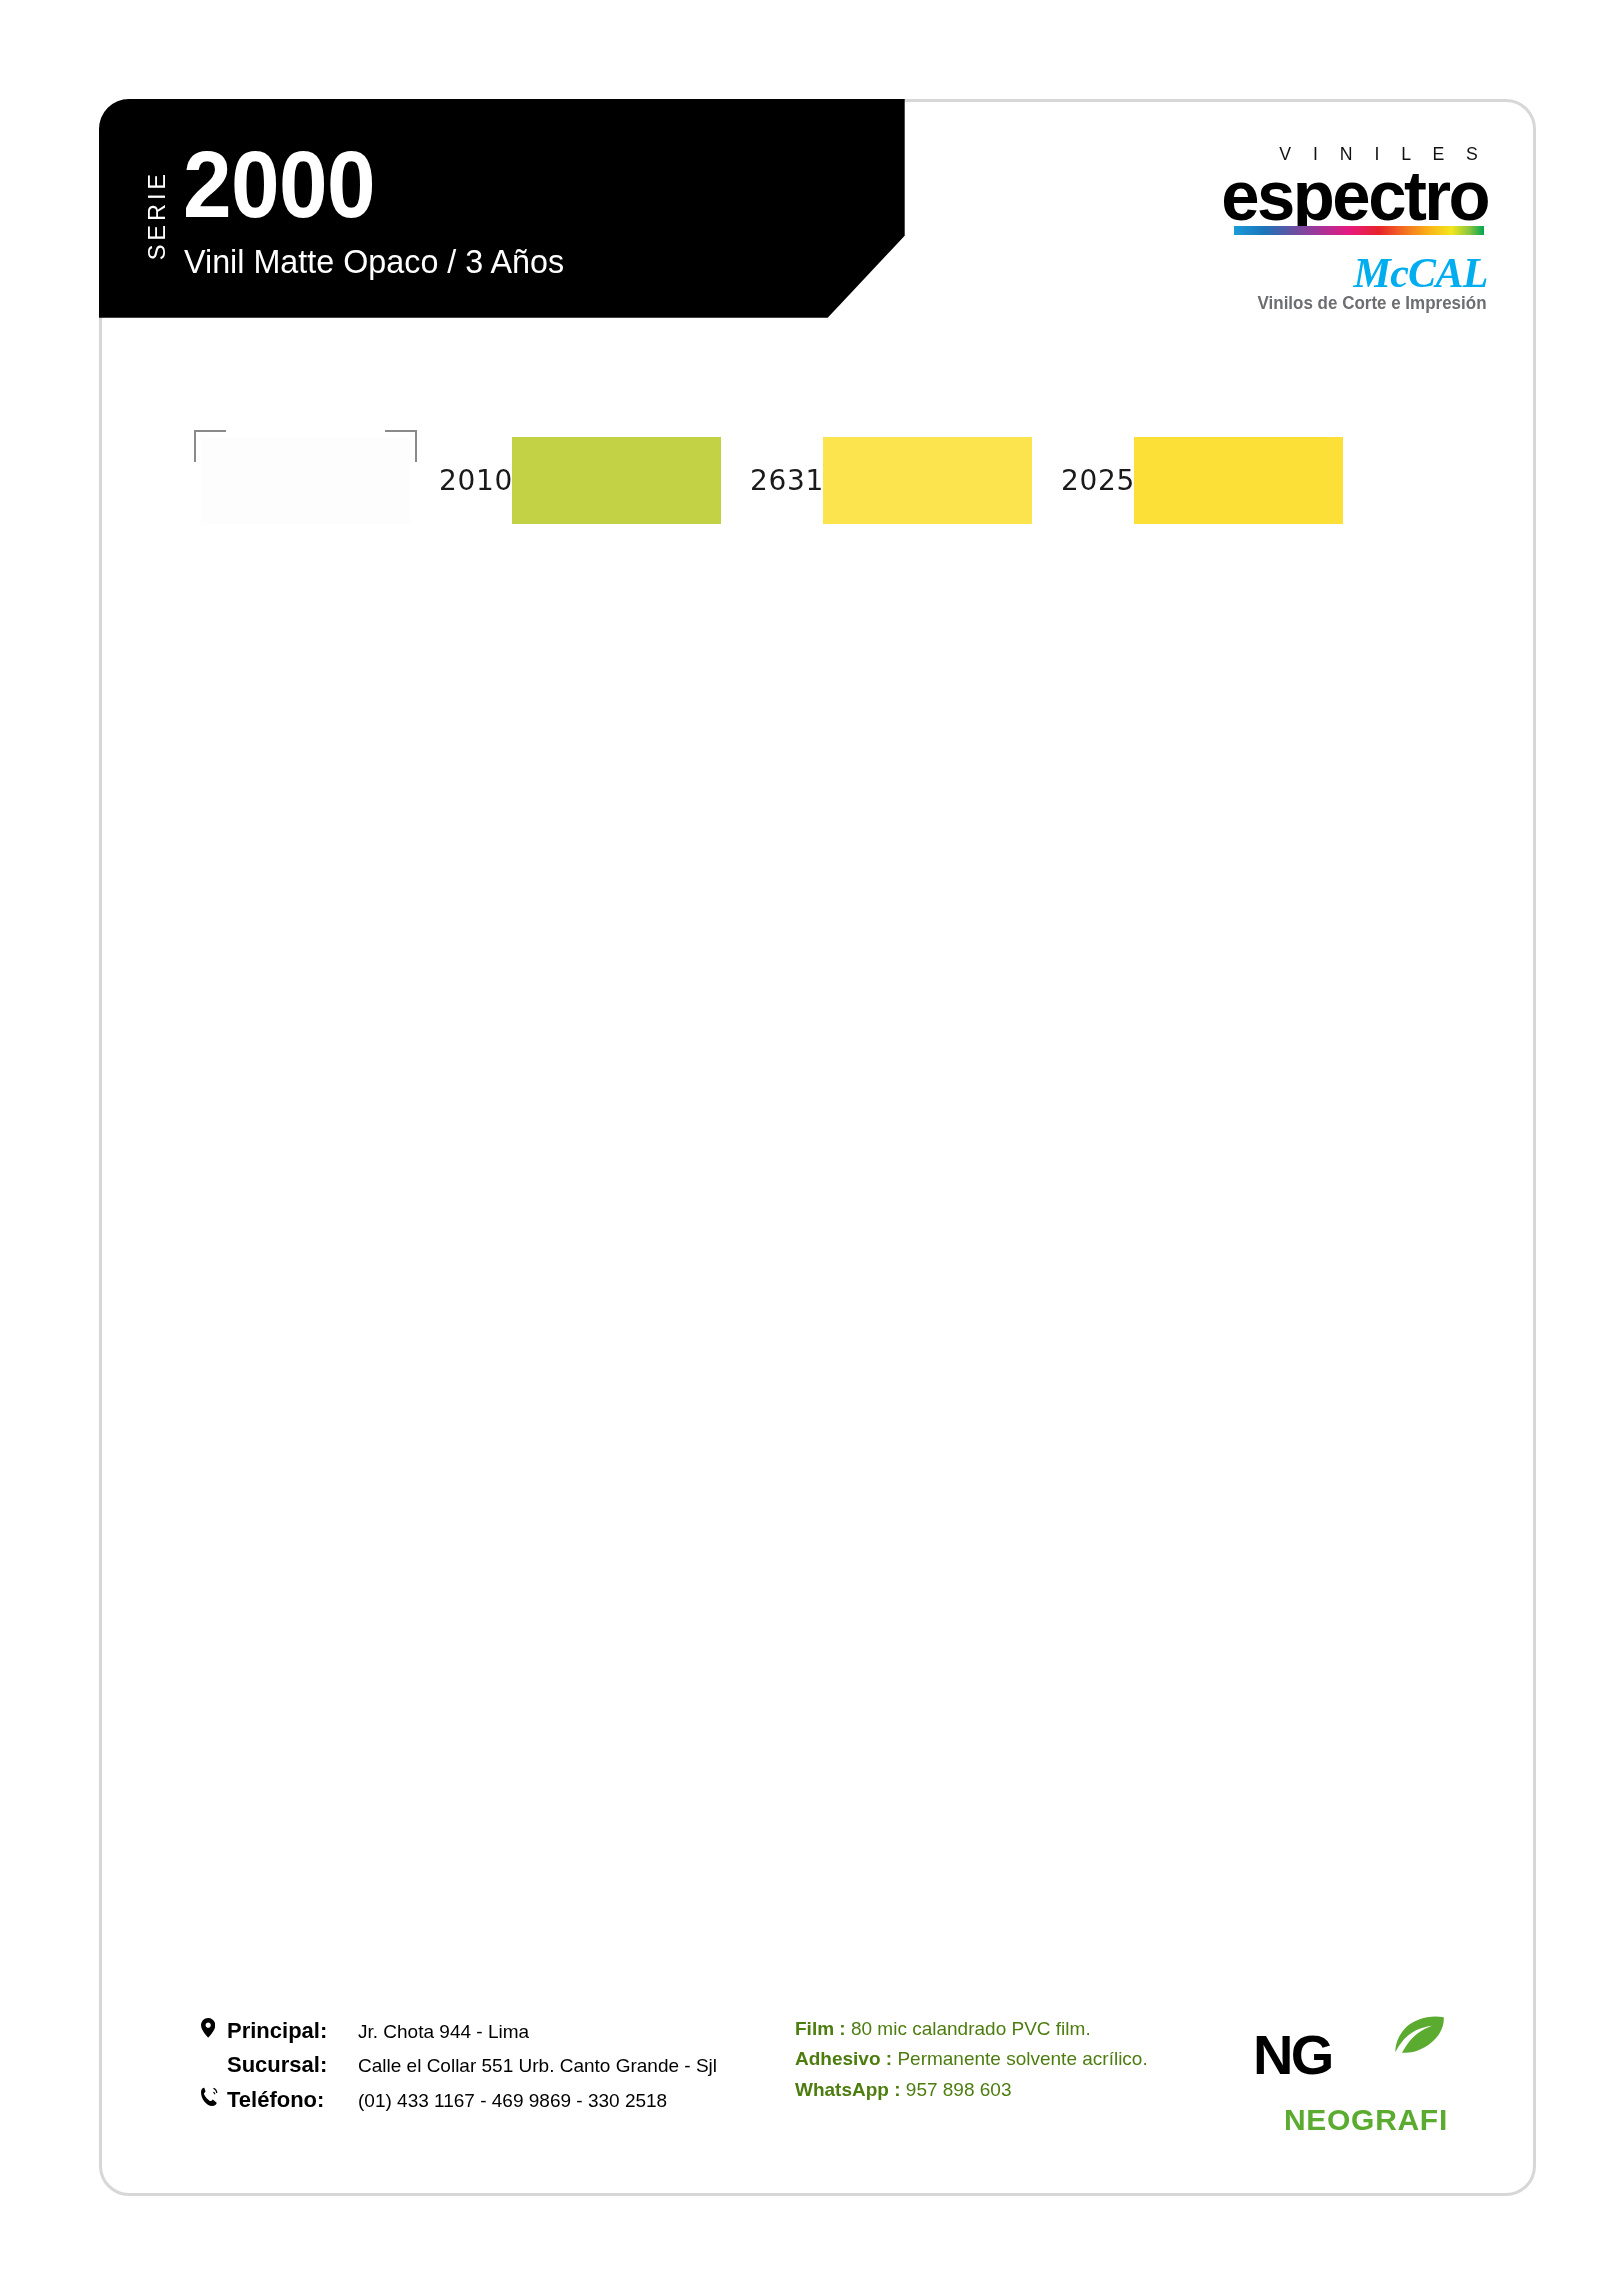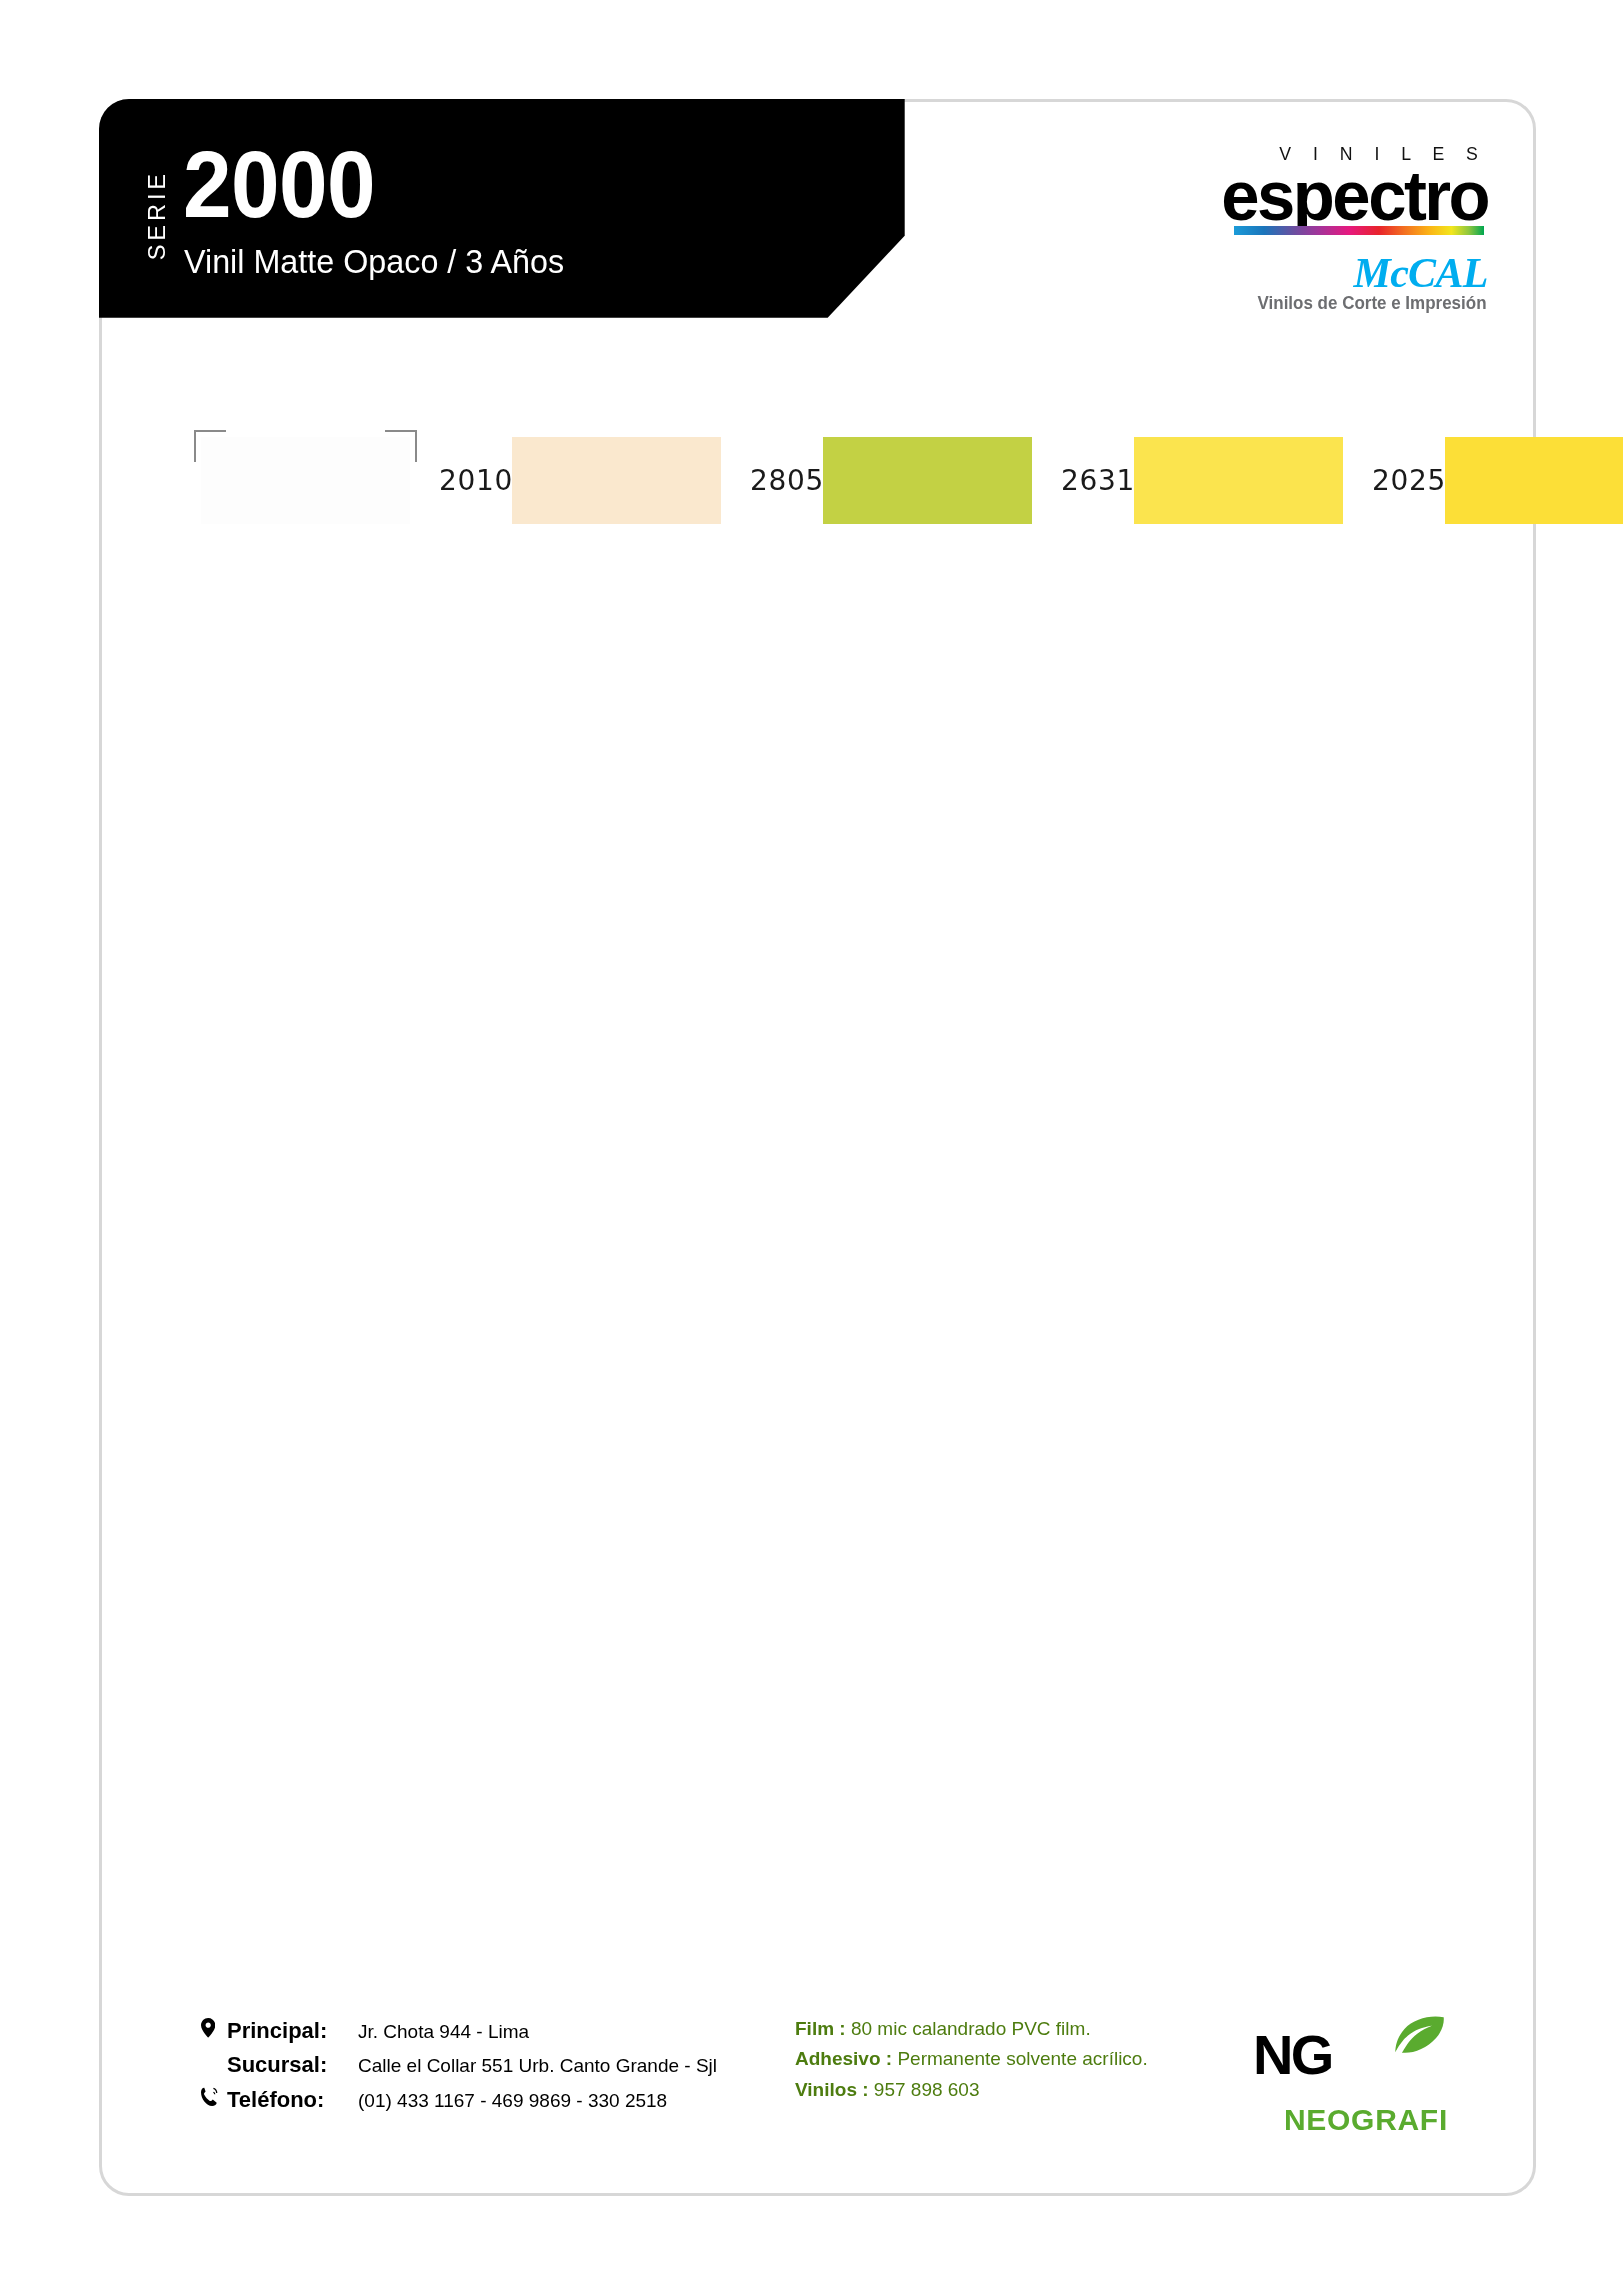--- a/index.html
+++ b/index.html
@@ -312,24 +312,20 @@
     <div id="espectro-word">espectro</div>
     <div id="spectrum-bar"></div>
     <div id="mccal-word">McCAL</div>
     <div id="mccal-tag">Vinilos de Corte e Impresión</div>
   </div>
 
   <div id="swatch-grid">
       <div class="swatch-cell">
         <div class="swatch-chip crop-marks" style="background: rgb(253, 253, 253);"></div>
         <div class="swatch-code">2010</div>
-      </div>
-      <div class="swatch-cell">
-        <div class="swatch-chip" style="background: rgb(250, 232, 206);"></div>
-        <div class="swatch-code">2805</div>
       </div>
       <div class="swatch-cell">
         <div class="swatch-chip" style="background: rgb(195, 209, 68);"></div>
         <div class="swatch-code">2631</div>
       </div>
       <div class="swatch-cell">
         <div class="swatch-chip" style="background: rgb(251, 228, 78);"></div>
         <div class="swatch-code">2025</div>
       </div>
       <div class="swatch-cell">
@@ -359,21 +355,21 @@
               <path d="M19 8 C20 8.5 21 9.5 21 11" stroke="#000" stroke-width="2" fill="none"></path>
             </svg></span>
           <span class="contact-label">Teléfono:</span>
           <span class="contact-value">(01) 433 1167  -   469 9869  -   330 2518</span>
         </div>
       </div>
 
     <div class="footer-col-specs">
         <div class="spec-row"><span class="spec-label">Film :</span> <span class="spec-value">80 mic calandrado PVC film.</span></div>
         <div class="spec-row"><span class="spec-label">Adhesivo :</span> <span class="spec-value">Permanente solvente acrílico.</span></div>
-        <div class="spec-row"><span class="spec-label">Vinilos :</span> <span class="spec-value">957 898 603</span></div>
+        <div class="spec-row"><span class="spec-label">WhatsApp :</span> <span class="spec-value">957 898 603</span></div>
       </div>
 
     <div id="ng-logo">
       <div id="ng-letters">NG</div>
       <svg id="ng-leaf" viewBox="0 0 78 58">
         <path d="M76 2 C56 -2 30 4 16 20 C6 31 2 44 2 56 C2 56 10 38 24 28 C36 19 50 16 58 15 C48 19 34 26 25 37 C18 45 14 54 12 56 C28 58 50 50 64 34 C74 23 77 10 76 2 Z" fill="#5aab2f"></path>
       </svg>
       <div id="ng-name">NEOGRAFI</div>
     </div>
 

